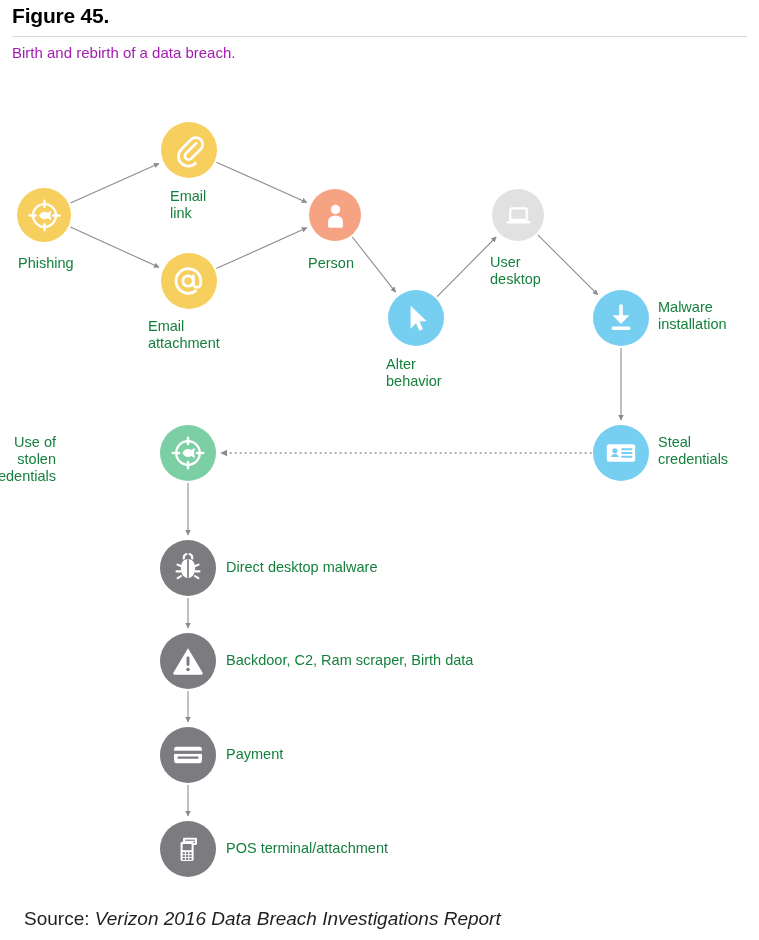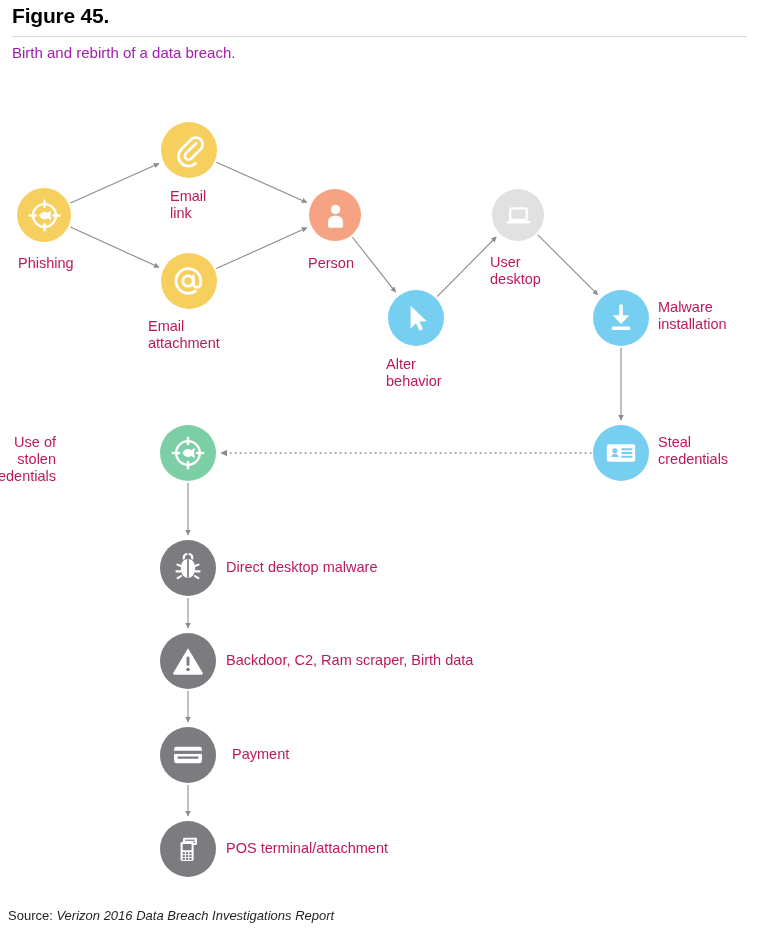--- a/index.html
+++ b/index.html
@@ -58,30 +58,30 @@
     border-radius: 50%;
     display: flex;
     align-items: center;
     justify-content: center;
   }
   .node svg { display: block; }
   .node-label {
     position: absolute;
     font-size: 14.5px;
     line-height: 17px;
-    color: #be185d;
+    color: #15803d;
     white-space: pre-line;
   }
   .label-left  { text-align: right; }
   .label-right { text-align: left; }
   .source {
     position: absolute;
-    left: 8px;
+    left: 24px;
     top: 908px;
-    font-size: 13px;
+    font-size: 19px;
     color: #231f20;
   }
   .source .src-title { font-style: italic; }
   svg.edges {
     position: absolute;
     left: 0; top: 0;
     width: 759px;
     height: 940px;
     pointer-events: none;
   }
@@ -290,21 +290,21 @@
         <div class="node-label label-right" style="top: 254px; left: 490px;">User
 desktop</div>
         <div class="node-label label-right" style="top: 299px; left: 658px;">Malware
 installation</div>
         <div class="node-label label-right" style="top: 434px; left: 658px;">Steal
 credentials</div>
         <div class="node-label label-left" style="top: 434px; right: 703px;">Use of stolen
 credentials</div>
         <div class="node-label label-right" style="top: 559px; left: 226px;">Direct desktop malware</div>
         <div class="node-label label-right" style="top: 652px; left: 226px;">Backdoor, C2, Ram scraper, Birth data</div>
-        <div class="node-label label-right" style="top: 746px; left: 232px;">Payment</div>
+        <div class="node-label label-right" style="top: 746px; left: 226px;">Payment</div>
         <div class="node-label label-right" style="top: 840px; left: 226px;">POS terminal/attachment</div>
       </div>
   </div>
 
   <div class="source">
     <span class="src-prefix">Source: </span><span class="src-title">Verizon 2016 Data Breach Investigations Report</span>
   </div>
 
 </div>
 

